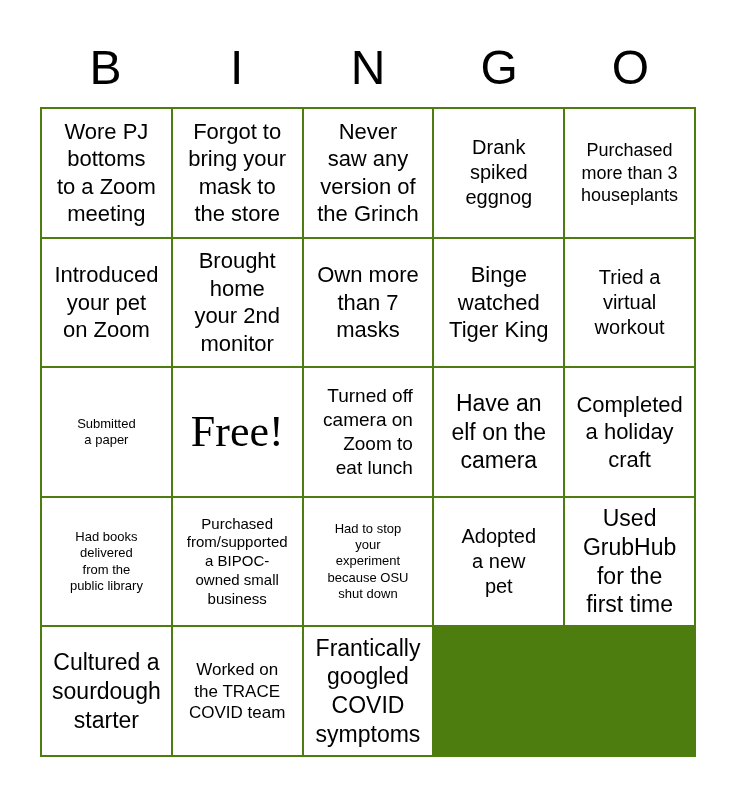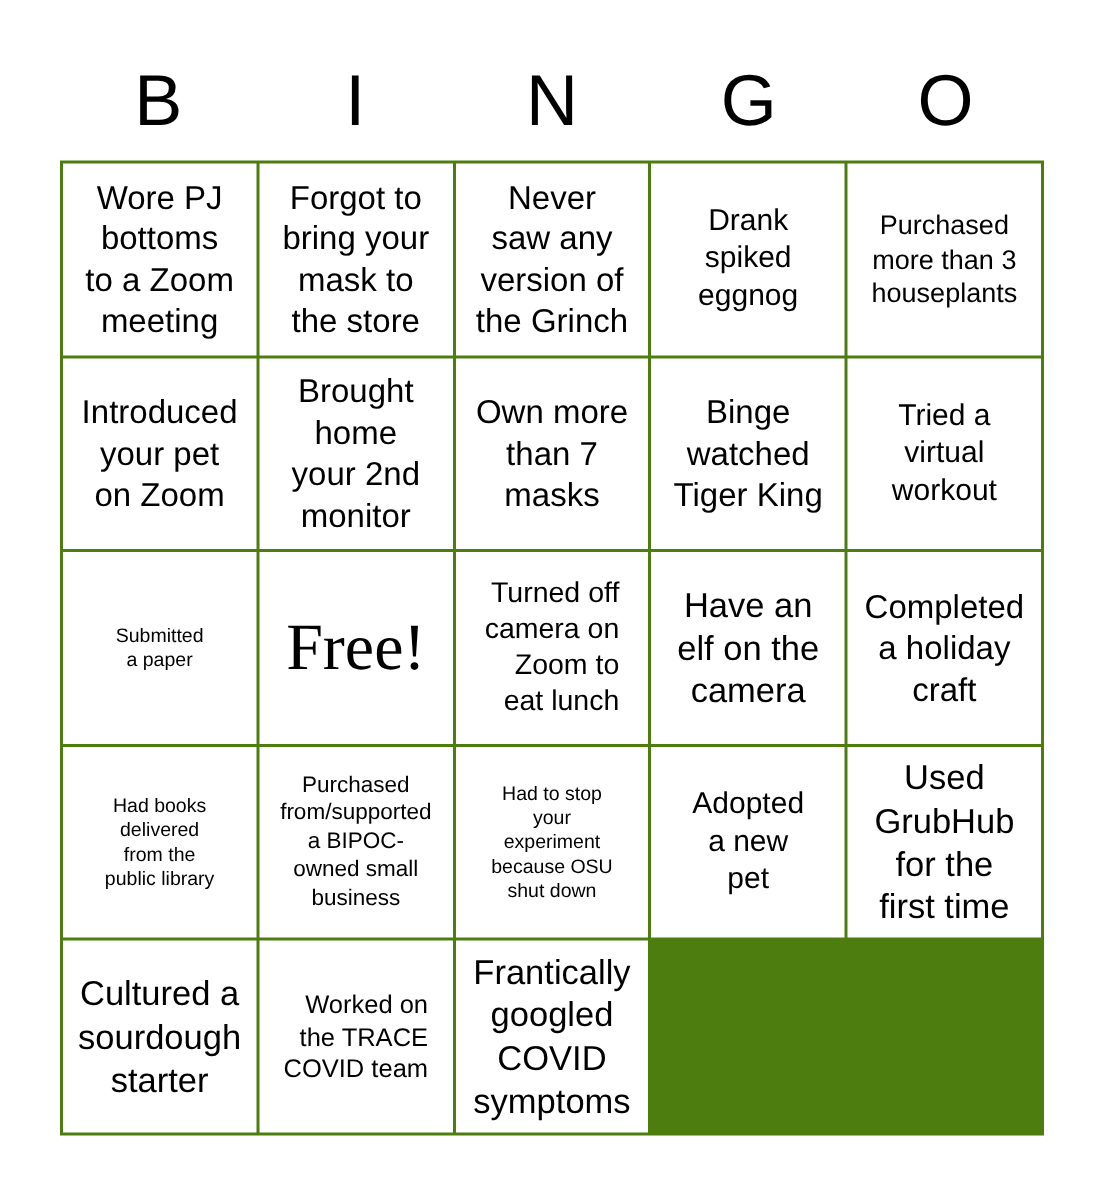--- a/index.html
+++ b/index.html
@@ -46,21 +46,21 @@
     align-items: center;
     justify-content: center;
     text-align: center;
     white-space: pre-line;
     line-height: 1.25;
     padding: 1px;
     overflow: hidden;
   }
   .fs15 { font-size: 15px; }
   .fs16 { font-size: 13px; }
-  .fs17 { font-size: 17px; text-align: right; }
+  .fs17 { font-size: 17px; }
   .fs18 { font-size: 18px; }
   .fs19 { font-size: 19px; text-align: right; }
   .fs20 { font-size: 13px; }
   .fs22 { font-size: 22px; }
   .fs23 { font-size: 23px; }
   .fs28 { font-size: 20px; }
   .fs44 { font-size: 44px; line-height: 1; font-family: Liberation Serif, serif; }
 </style>
 </head>
 <body>

